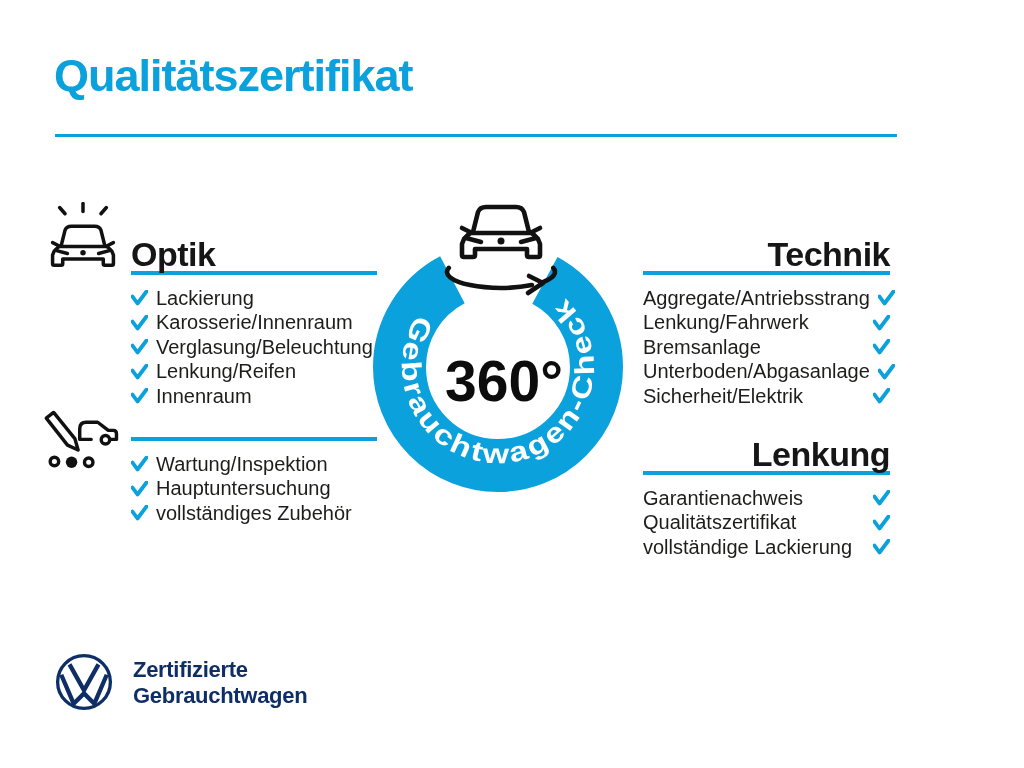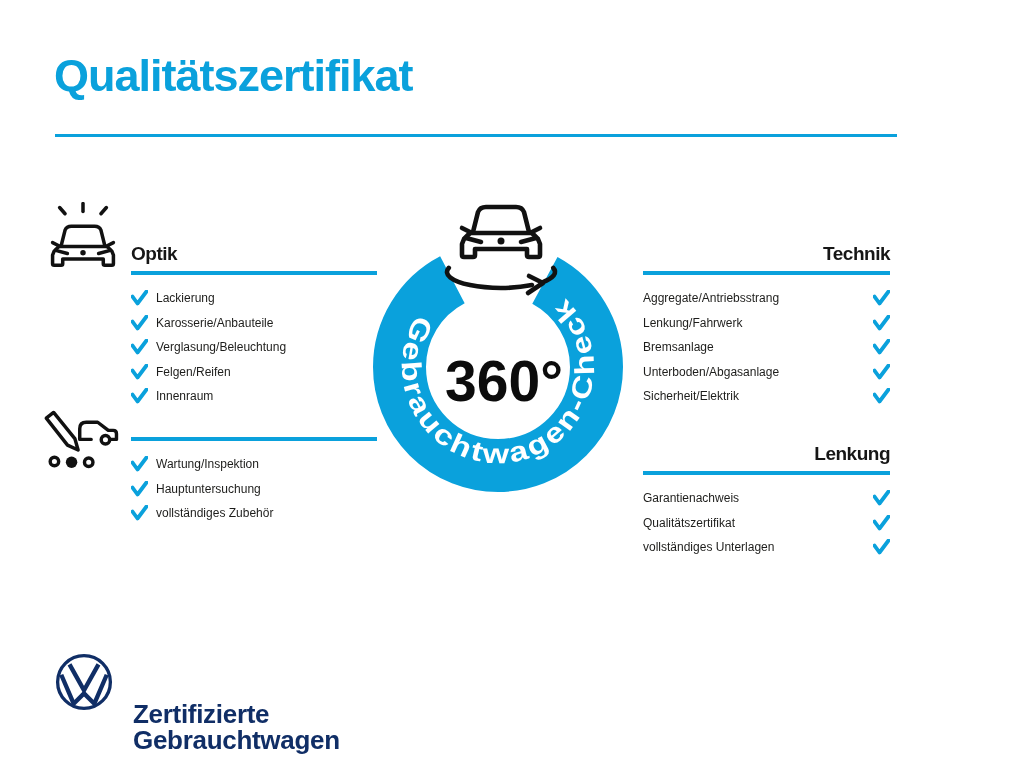--- a/index.html
+++ b/index.html
@@ -3,30 +3,30 @@
 <meta charset="utf-8">
 <style>
   html,body{margin:0;padding:0;background:#fff;}
   #stage{position:relative;width:897px;height:768px;background:#fff;overflow:hidden;
          font-family:"Liberation Sans",sans-serif;color:#1d1d1b;}
   .abs{position:absolute;}
   #page-title{left:54px;top:50px;font-size:45px;font-weight:700;letter-spacing:-1px;color:var(--accent);}
   #title-rule{left:55px;top:134px;width:913px;height:3px;background:var(--accent);}
   .section{width:246px;}
   .section.right{width:247px;text-align:right;}
-  .sec-title{font-size:19px;font-weight:700;color:#161616;line-height:34px;letter-spacing:-0.5px;}
+  .sec-title{font-size:34px;font-weight:700;color:#161616;line-height:34px;letter-spacing:-0.5px;}
   .sec-underline{height:4px;background:var(--accent);}
   ul.items{list-style:none;margin:0;padding:11px 0 0 0;}
-  ul.items li{display:flex;align-items:center;gap:8px;height:24.5px;font-size:12px;color:#1d1d1b;}
+  ul.items li{display:flex;align-items:center;gap:8px;height:24.5px;font-size:20px;color:#1d1d1b;}
   .section.right ul.items li{justify-content:space-between;}
   .check-icon{flex:0 0 auto;display:block;color:var(--accent);}
   .icon-block svg{display:block;}
   #badge{left:373px;top:200px;}
   #footer-logo{left:54px;top:652px;}
-  #footer-text{left:133px;top:657px;font-size:26px;font-weight:700;line-height:26px;color:var(--navy);letter-spacing:-0.3px;margin-top:44px;}
+  #footer-text{left:133px;top:657px;font-size:22px;font-weight:700;line-height:26px;color:var(--navy);letter-spacing:-0.3px;}
 </style>
 </head>
 <body>
 
 <div id="stage" style="--accent: #0aa1dc; --navy: #102e66;">
 
   <div class="abs" id="page-title">Qualitätszertifikat</div>
   <div class="abs" id="title-rule"></div>
 
   <div class="abs icon-block" style="left:44px;top:202px">
@@ -87,33 +87,33 @@
         <li>
           <svg class="check-icon" width="17" height="16" viewBox="0 0 17 16" fill="none" stroke="currentColor" stroke-width="3.8" stroke-linecap="round" stroke-linejoin="round">
             <path d="M1.5,6.5 L6.5,13.5 L15.5,1.5"></path>
           </svg>
           <span>Lackierung</span>
         </li>
         <li>
           <svg class="check-icon" width="17" height="16" viewBox="0 0 17 16" fill="none" stroke="currentColor" stroke-width="3.8" stroke-linecap="round" stroke-linejoin="round">
             <path d="M1.5,6.5 L6.5,13.5 L15.5,1.5"></path>
           </svg>
-          <span>Karosserie/Anbauteile</span>
+          <span>Karosserie/Innenraum</span>
         </li>
         <li>
           <svg class="check-icon" width="17" height="16" viewBox="0 0 17 16" fill="none" stroke="currentColor" stroke-width="3.8" stroke-linecap="round" stroke-linejoin="round">
             <path d="M1.5,6.5 L6.5,13.5 L15.5,1.5"></path>
           </svg>
           <span>Verglasung/Beleuchtung</span>
         </li>
         <li>
           <svg class="check-icon" width="17" height="16" viewBox="0 0 17 16" fill="none" stroke="currentColor" stroke-width="3.8" stroke-linecap="round" stroke-linejoin="round">
             <path d="M1.5,6.5 L6.5,13.5 L15.5,1.5"></path>
           </svg>
-          <span>Felgen/Reifen</span>
+          <span>Lenkung/Reifen</span>
         </li>
         <li>
           <svg class="check-icon" width="17" height="16" viewBox="0 0 17 16" fill="none" stroke="currentColor" stroke-width="3.8" stroke-linecap="round" stroke-linejoin="round">
             <path d="M1.5,6.5 L6.5,13.5 L15.5,1.5"></path>
           </svg>
           <span>Innenraum</span>
         </li>
       </ul>
   </div>
 
@@ -188,21 +188,21 @@
             <path d="M1.5,6.5 L6.5,13.5 L15.5,1.5"></path>
           </svg>
         </li>
         <li>
           <span>Qualitätszertifikat</span>
           <svg class="check-icon" width="17" height="16" viewBox="0 0 17 16" fill="none" stroke="currentColor" stroke-width="3.8" stroke-linecap="round" stroke-linejoin="round">
             <path d="M1.5,6.5 L6.5,13.5 L15.5,1.5"></path>
           </svg>
         </li>
         <li>
-          <span>vollständiges Unterlagen</span>
+          <span>vollständige Lackierung</span>
           <svg class="check-icon" width="17" height="16" viewBox="0 0 17 16" fill="none" stroke="currentColor" stroke-width="3.8" stroke-linecap="round" stroke-linejoin="round">
             <path d="M1.5,6.5 L6.5,13.5 L15.5,1.5"></path>
           </svg>
         </li>
       </ul>
   </div>
 
   <div class="abs" id="badge">
     <svg width="250" height="300" viewBox="0 0 250 300">
 

